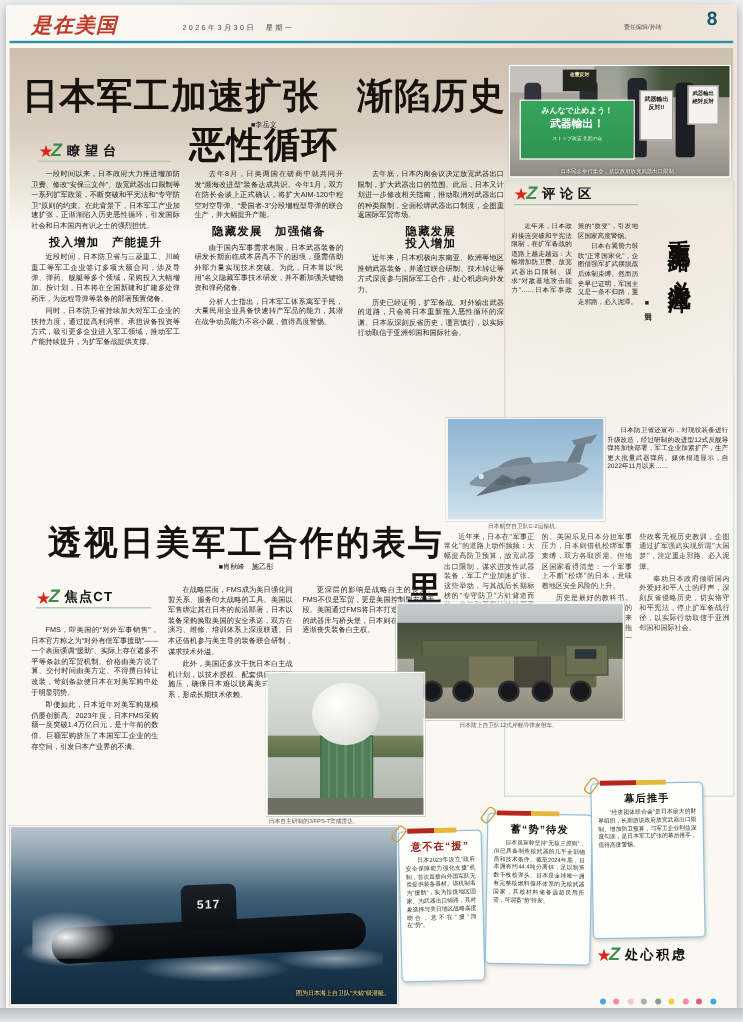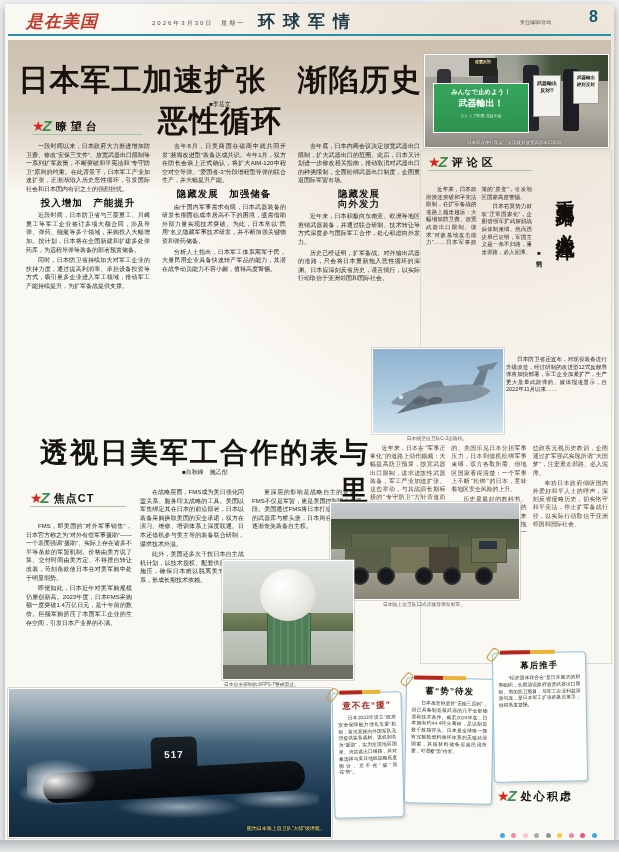--- a/index.html
+++ b/index.html
@@ -56,21 +56,20 @@
 </style>
 </head>
 <body>
 
 <div id="stage">
   <div id="page" class="abs"></div>
   <div id="desk" class="abs"></div>
 
   <div class="abs masthead" style="left:26px;top:10px;">是在美国</div>
   <div class="abs hdate" style="left:152px;top:19px;"><span>2026年3月30日</span>　<span>星期一</span></div>
-  <div class="abs section-title" style="left:258px;top:10px;">环球军情</div>
   <div class="abs editor" style="left:520px;top:19px;">责任编辑/孙琦</div>
   <div class="abs pageno" style="left:589px;top:8px;">8</div>
   <div class="abs rule-teal" style="left:8px;top:34px;width:603px;"></div>
 
   <div id="band" class="abs"></div>
 
   <div class="abs headline1" style="left:18px;top:60px;width:404px;">日本军工加速扩张　渐陷历史恶性循环</div>
   <div class="abs byline" style="left:18px;top:100px;width:404px;">■李岳文</div>
 
   <div class="abs badge" style="left:32px;top:120px;width:110px;">
@@ -87,21 +86,21 @@
   </div>
   <div class="abs txt" style="left:162px;top:142px;width:124px;height:288px;">
     <p>去年8月，日美两国在磋商中就共同开发“濒海改进型”装备达成共识。今年1月，双方在防长会谈上正式确认，将扩大AIM-120中程空对空导弹、“爱国者-3”分段增程型导弹的联合生产，并大幅提升产能。</p>
     <h4 class="sub">隐藏发展　加强储备</h4>
     <p>由于国内军事需求有限，日本武器装备的研发长期面临成本居高不下的困境，亟需借助外部力量实现技术突破。为此，日本常以“民用”名义隐藏军事技术研发，并不断加强关键物资和弹药储备。</p>
     <p>分析人士指出，日本军工体系寓军于民，大量民用企业具备快速转产军品的能力，其潜在战争动员能力不容小觑，值得高度警惕。</p>
   </div>
   <div class="abs txt" style="left:298px;top:142px;width:122px;height:288px;">
     <p>去年底，日本内阁会议决定放宽武器出口限制，扩大武器出口的范围。此后，日本又计划进一步修改相关指南，推动取消对武器出口的种类限制，全面松绑武器出口制度，企图重返国际军贸市场。</p>
     <h4 class="sub" style="margin-bottom:0;">隐藏发展</h4>
-    <h4 class="sub" style="margin-top:1px;">向外发力</h4>
+    <h4 class="sub" style="margin-top:1px;">投入增加</h4>
     <p>近年来，日本积极向东南亚、欧洲等地区推销武器装备，并通过联合研制、技术转让等方式深度参与国际军工合作，处心积虑向外发力。</p>
     <p>历史已经证明，扩军备战、对外输出武器的道路，只会将日本重新拖入恶性循环的深渊。日本应深刻反省历史，谨言慎行，以实际行动取信于亚洲邻国和国际社会。</p>
   </div>
 
   <div class="abs photo" style="left:424px;top:54px;width:183px;height:92px;background:linear-gradient(180deg,#9aa096 0%,#a8a49b 30%,#b3afa5 60%,#8f8c84 100%);">
     <div class="abs" style="left:90px;top:0;width:93px;height:26px;background:linear-gradient(90deg,rgba(70,90,60,.0),#44543c 40%,#37462f);"></div>
     <div class="abs" style="left:0;top:0;width:70px;height:22px;background:#c4c2ba;"></div>
     <div class="abs figure" style="left:12px;top:14px;width:14px;height:40px;background:#33343b;"></div>
     <div class="abs figure" style="left:58px;top:12px;width:15px;height:42px;background:#2b2c33;"></div>
     <div class="abs figure" style="left:98px;top:10px;width:16px;height:66px;background:#23242b;"></div>

